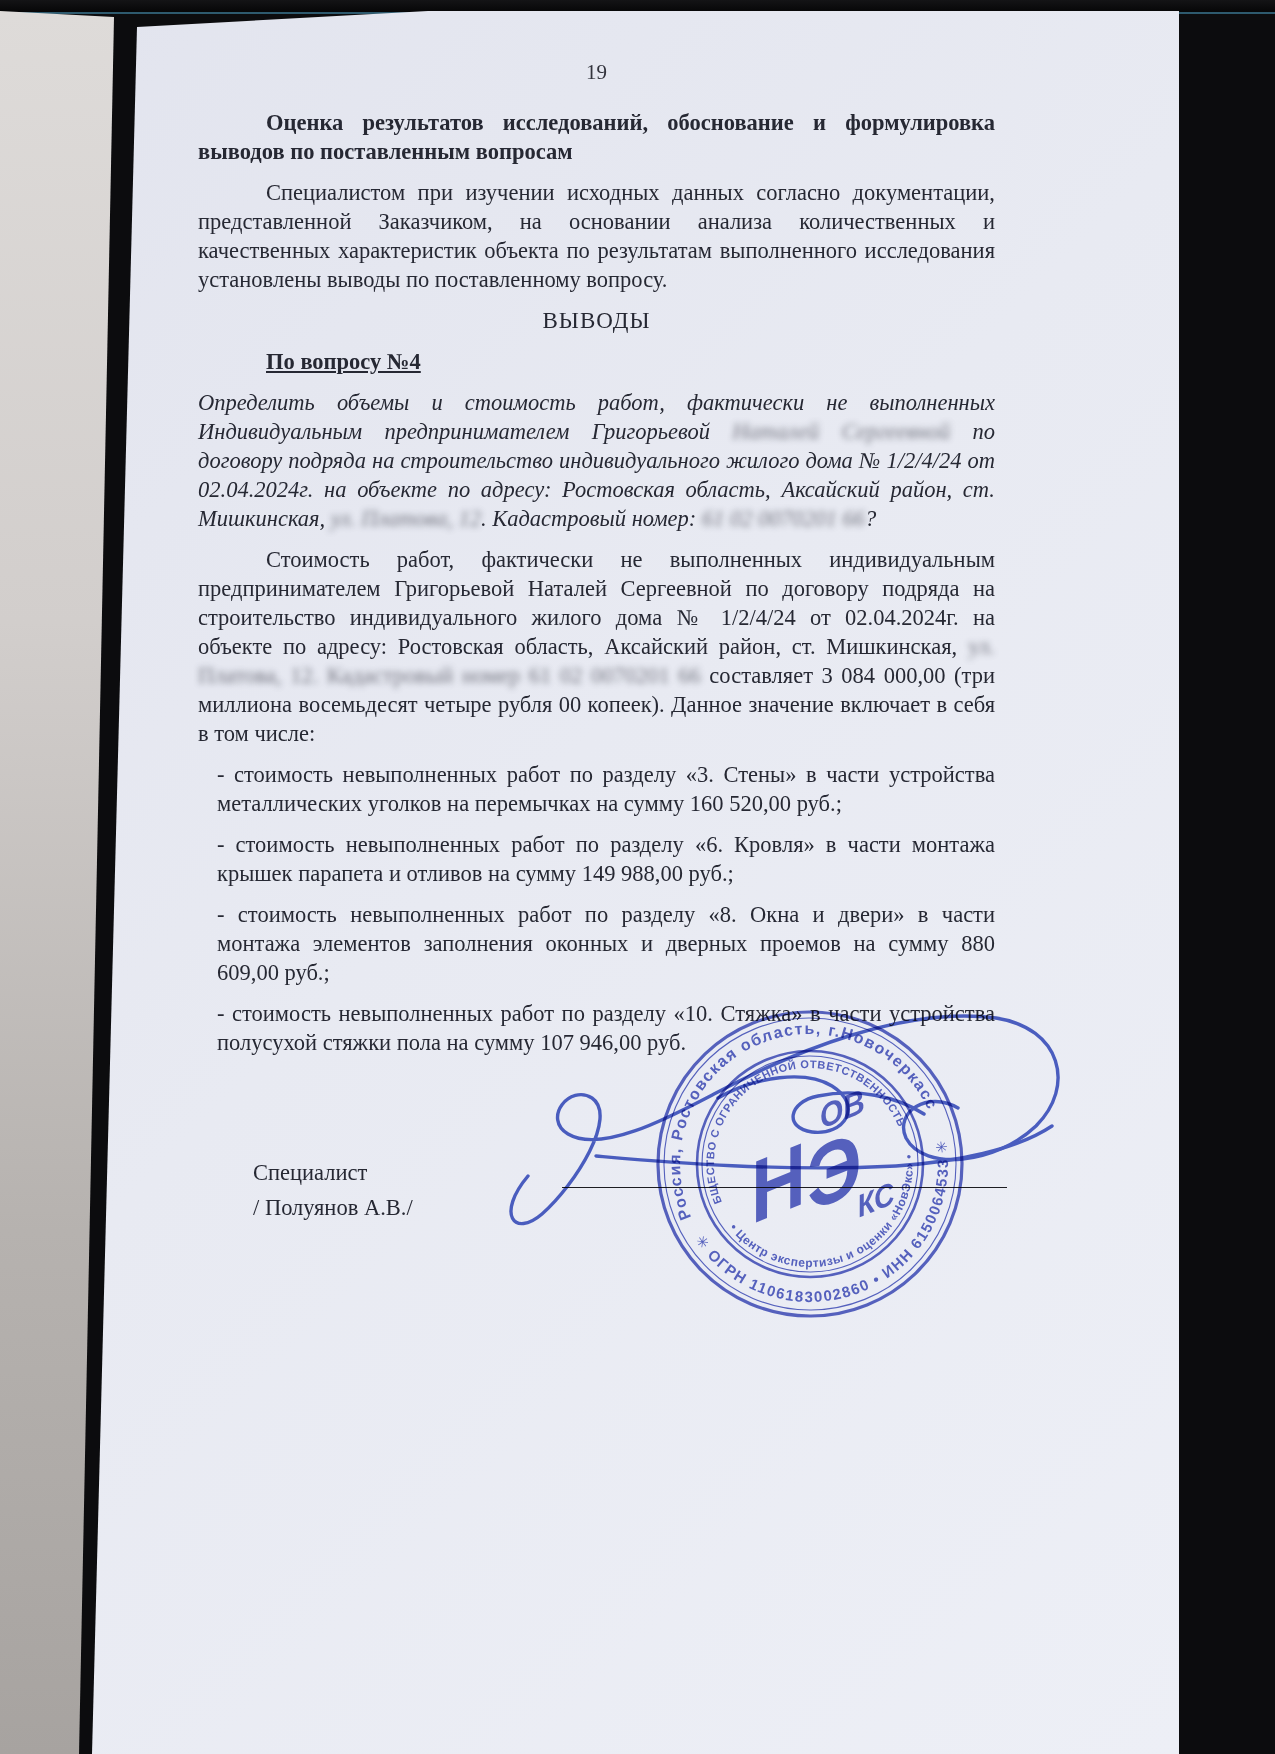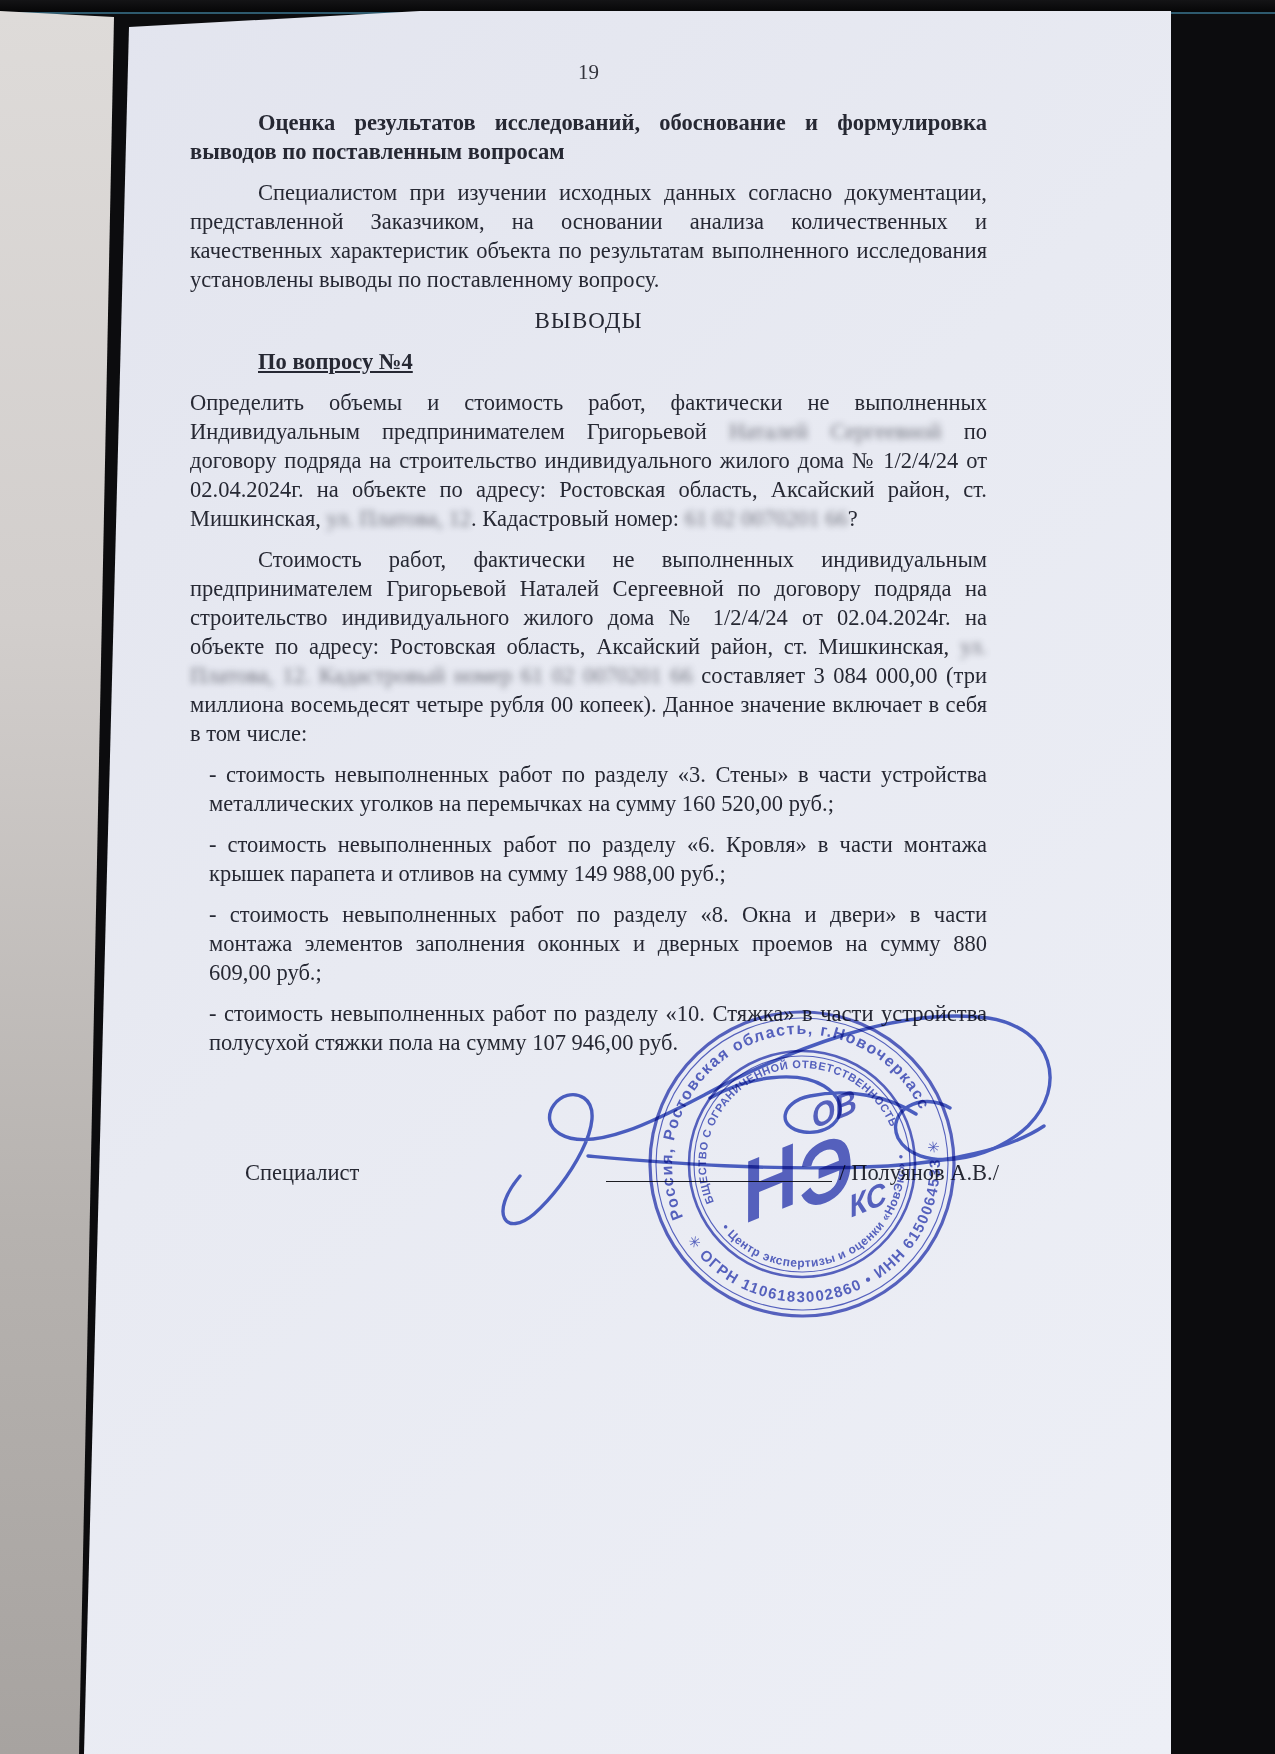--- a/index.html
+++ b/index.html
@@ -3,36 +3,36 @@
 <meta charset="utf-8">
 <style>
   html,body{margin:0;padding:0;background:#0c0c0e;}
   .scan{position:relative;width:1275px;height:1754px;background:#0c0c0e;overflow:hidden;
         font-family:"Liberation Serif","DejaVu Serif",serif;}
   .topbar{position:absolute;left:0;top:0;width:100%;height:12px;
           background:linear-gradient(180deg,#141416,#060607);border-bottom:2px solid #2e5a6e;z-index:1;}
   .under-page{position:absolute;left:0;top:11px;width:130px;height:1743px;z-index:2;
           background:linear-gradient(180deg,#dedbd9 0%,#d2cecc 35%,#b6b2af 70%,#a7a3a0 100%);
           clip-path:polygon(0 0,114px 6px,79px 100%,0 100%);}
-  .page{position:absolute;left:0;top:11px;width:1171px;height:1743px;z-index:3;
+  .page{position:absolute;left:8px;top:11px;width:1171px;height:1743px;z-index:3;
           background:linear-gradient(135deg,#e2e4ee 0%,#e8eaf2 45%,#edeff6 100%);
           clip-path:polygon(129px 16px,420px 0,1275px 0,1275px 1743px,84px 1743px);}
   .content{position:relative;padding:47px 172px 0 178px;color:#262833;}
   .page-number{text-align:center;font-size:21px;line-height:29px;margin-bottom:21px;color:#33343d;}
   p{margin:12px;}
   .heading{font-weight:bold;font-size:22.5px;line-height:29px;text-align:justify;text-indent:68px;margin-bottom:10px;}
   .para{font-size:22.5px;line-height:29px;text-align:justify;}
   .indent{text-indent:68px;}
   .center-title{font-weight:normal;font-size:23px;line-height:29px;text-align:center;letter-spacing:1px;}
   .q-label{font-size:22.5px;line-height:29px;text-indent:68px;}
   .q-label span{font-weight:bold;text-decoration:underline;}
-  .italic{}
+  .italic{font-style:italic;}
   .redacted{filter:blur(3.2px);opacity:.72;color:#4a4c58;}
   .item{font-size:22.5px;line-height:29px;text-align:justify;margin-left:31px;}
-  .sig-row{display:flex;align-items:baseline;margin-top:101px;font-size:22.5px;line-height:29px;}
+  .sig-row{display:flex;align-items:baseline;margin-top:101px;font-size:22.5px;line-height:29px;flex-direction:column;}
   .sig-role{margin-left:67px;}
   .sig-line{display:inline-block;width:445px;border-bottom:1.6px solid #1d1d22;margin-left:247px;align-self:flex-end;margin-bottom:5px;}
   .sig-name{margin-left:7px;white-space:nowrap;}
   .stamp-svg{position:absolute;left:630px;top:981px;z-index:5;mix-blend-mode:multiply;opacity:.88;}
   .sign-svg{position:absolute;left:468px;top:955px;z-index:6;mix-blend-mode:multiply;opacity:.9;}
   .stamp-ring-text{font-family:"Liberation Sans","DejaVu Sans",sans-serif;font-weight:bold;fill:#4553be;}
   .stamp-logo{font-family:"Liberation Sans","DejaVu Sans",sans-serif;font-weight:bold;font-style:italic;fill:#4553be;}
 </style>
 </head>
 <body>

